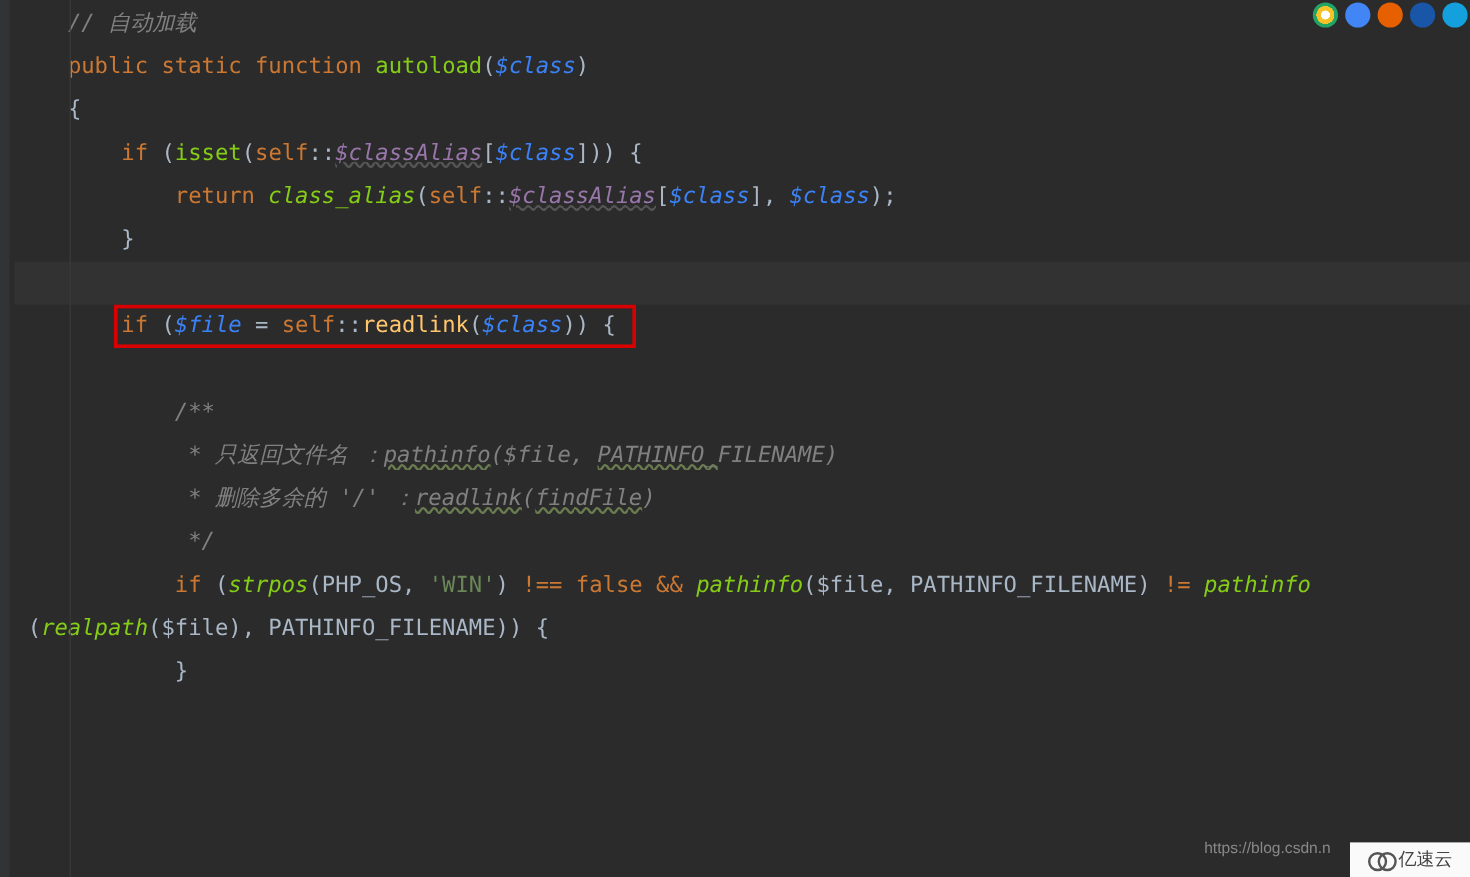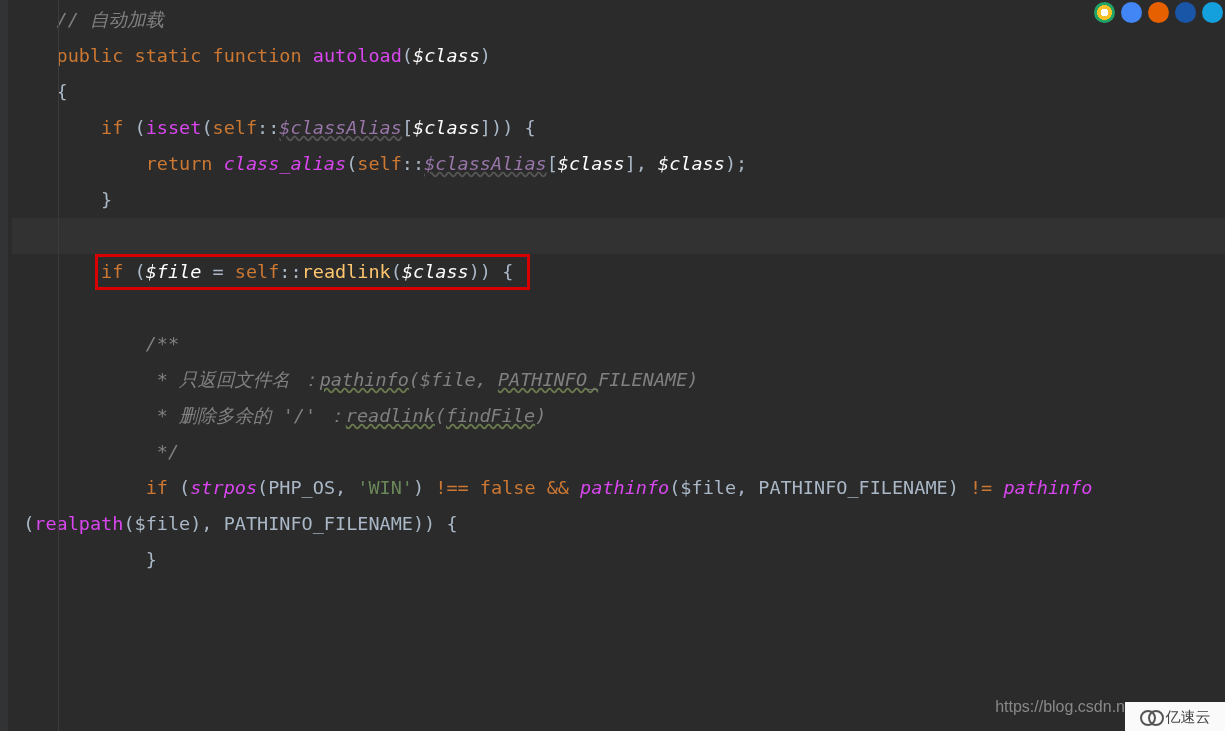--- a/index.html
+++ b/index.html
@@ -27,22 +27,22 @@
   .indent-guide {
     position: absolute;
     top: 0; bottom: 0;
     width: 1px;
     background: #3b3b3b;
   }
   .line { white-space: pre; }
   .current-line { background: #323232; display:block; width:100%; }
   .comment { color: #808080; font-style: italic; }
   .keyword { color: #cc7832; }
-  .func-name { color: #d946ef; }
-  .var { color: #ffffff; font-style: italic; }
+  .func-name { color: #84cc16; }
+  .var { color: #3b82f6; font-style: italic; }
   .string { color: #6a8759; }
   .paren { color: #a9b7c6; }
   .self { color: #cc7832; }
   .method { color: #ffc66d; }
   .const-italic { color: #9876aa; font-style: italic; }
   .wave {
     text-decoration-line: underline;
     text-decoration-style: wavy;
     text-decoration-color: #6a7b4f;
   }
@@ -73,22 +73,22 @@
     font-size: 11px;
     font-weight: bold;
   }
   .chrome { background: radial-gradient(circle at center,#fff 25%,#f6c228 26% 50%,#21a465 51% 75%,#db4437 76%); }
   .edge { background: #4285f4; color:#fff; }
   .ff { background: #e66000; color:#fff; }
   .op { background: #1a56a8; color:#fff; }
   .sf { background: #14a0dd; color:#fff; }
   .watermark {
     position: absolute;
-    bottom: 6px; right: 100px;
-    font-size: 16px;
+    bottom: 6px; right: 116px;
+    font-size: 13px;
     color: #888;
     font-family: Arial, sans-serif;
     font-style: normal;
   }
   .logo {
     position: absolute;
     bottom: 0px; right: 0px;
     width: 100px; height: 29px;
     background: #fafafa;
     display: flex;
@@ -136,21 +136,21 @@
 <div class="line">            <span class="keyword">return</span> <span class="func-name" style="font-style:italic">class_alias</span><span class="paren">(</span><span class="self">self</span><span class="paren">::</span><span class="const-italic wave-grey">$classAlias</span><span class="paren">[</span><span class="var">$class</span><span class="paren">], </span><span class="var">$class</span><span class="paren">);</span></div>
 <div class="line">        <span class="paren">}</span></div>
 <div class="line current-line"> </div>
 <div class="line">        <span class="red-box"><span class="keyword">if</span> <span class="paren">(</span><span class="var">$file</span> <span class="paren">=</span> <span class="self">self</span><span class="paren">::</span><span class="method">readlink</span><span class="paren">(</span><span class="var">$class</span><span class="paren">)) {</span> </span></div>
 <div class="line"> </div>
 <div class="line">            <span class="comment">/**</span></div>
 <div class="line">            <span class="comment"><span> * 只返回文件名 ：</span><span class="wave">pathinfo</span><span>($file, </span><span class="wave">PATHINFO_</span><span>FILENAME)</span></span></div>
 <div class="line">            <span class="comment"><span> * 删除多余的 '/' ：</span><span class="wave">readlink</span>(<span class="wave">findFile</span>)</span></div>
 <div class="line">            <span class="comment"> */</span></div>
 <div class="line">            <span class="keyword">if</span> <span class="paren">(</span><span class="func-name" style="font-style:italic">strpos</span><span class="paren">(</span><span>PHP_OS</span><span class="paren">, </span><span class="string">'WIN'</span><span class="paren">) </span><span class="keyword">!==</span> <span class="keyword">false</span> <span class="keyword">&amp;&amp;</span> <span class="func-name" style="font-style:italic">pathinfo</span><span class="paren">($file, PATHINFO_FILENAME)</span> <span class="keyword">!=</span> <span class="func-name" style="font-style:italic">pathinfo</span></div>
-<div class="line"> <span class="paren">(</span><span class="func-name" style="">realpath</span><span class="paren">($file), PATHINFO_FILENAME)) {</span></div>
+<div class="line"> <span class="paren">(</span><span class="func-name" style="font-style:italic">realpath</span><span class="paren">($file), PATHINFO_FILENAME)) {</span></div>
 <div class="line">            <span class="paren">}</span></div>
 </div>
 
 <div class="watermark">https://blog.csdn.n</div>
 <div class="logo">
   <span class="logo-icon"></span>
   <span>亿速云</span>
 </div>
 
 </body></html>

